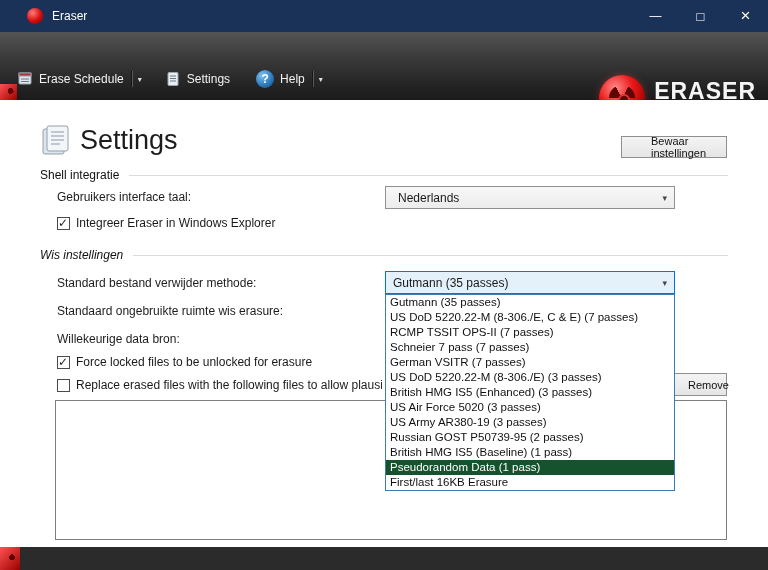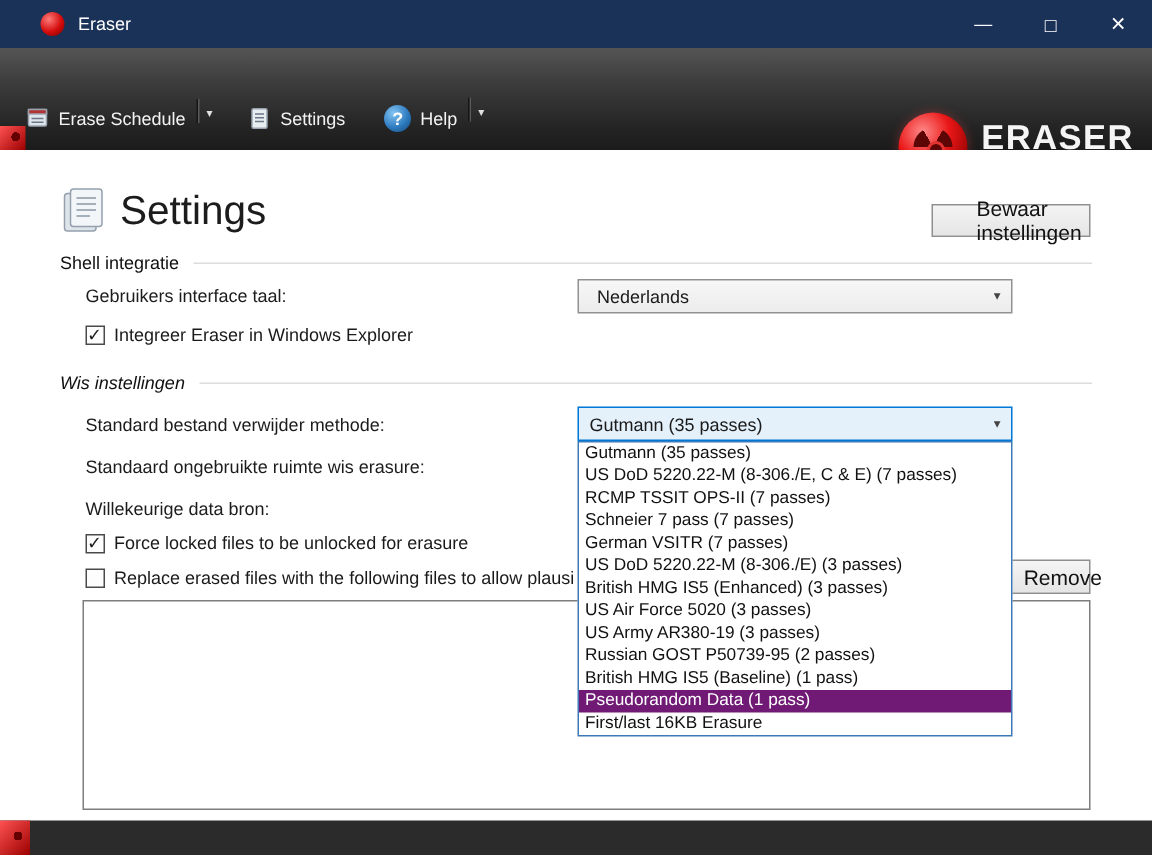--- a/index.html
+++ b/index.html
@@ -15,21 +15,21 @@
   .win-controls { position:absolute; right:0; top:0; height:32px; display:flex; }
   .win-btn { width:45px; height:32px; display:flex; align-items:center; justify-content:center; color:#fff; cursor:default; }
   .win-btn.min { font-size:12px; }
   .win-btn.max { font-size:13px; }
   .win-btn.cls { font-size:17px; }
 
   
   .toolbar { position:absolute; left:0; top:32px; width:768px; height:68px;
     background:linear-gradient(180deg,#545454 0%, #3c3c3c 35%, #242424 78%, #1b1b1b 100%); }
   .tb { position:absolute; left:10px; bottom:7px; display:flex; align-items:center; }
-  .tb-group { display:flex; }
+  .tb-group { display:flex; align-items:center; }
   .tbtn { display:flex; align-items:center; gap:6px; padding:5px 7px; font-size:12px; color:#f2f2f2; }
   .tb-icon { width:16px; height:16px; display:inline-block; }
   .tsep { width:1px; height:16px; background:#161616; box-shadow:1px 0 0 #5a5a5a; }
   .tarrow { font-size:8px; color:#e0e0e0; padding:5px 6px; }
   .help-circle { width:18px; height:18px; border-radius:50%; flex:none;
     background:radial-gradient(circle at 35% 30%, #83c4f2, #2f7cc0 55%, #11487c);
     color:#fff; font-size:12px; font-weight:bold; display:flex; align-items:center; justify-content:center; }
   .toolbar-red { position:absolute; left:0; top:52px; width:17px; height:16px;
     background:radial-gradient(circle at 62% 45%, #600 0 3px, rgba(0,0,0,0) 3px), linear-gradient(135deg,#ff5252,#9c0000); }
 
@@ -42,21 +42,21 @@
   .trefoil::after { content:""; position:absolute; left:9px; top:9px; width:8px; height:8px; border-radius:50%;
     background:#5e0505; border:2px solid #e23333; }
   .brand-col { display:flex; flex-direction:column; align-items:flex-end; line-height:1; }
   .brand-name { color:#f5f5f5; font-size:23px; font-weight:bold; letter-spacing:1px; }
   .brand-ver { color:#9c9c9c; font-size:11px; margin-top:3px; }
 
   
   .content { position:absolute; left:0; top:100px; width:768px; height:447px; background:#fff; }
   .page-icon { position:absolute; left:38px; top:23px; width:36px; height:36px; }
   .page-title { position:absolute; left:80px; top:25px; font-size:27px; color:#1c1c1c; }
-  .btn { background:linear-gradient(#f4f4f4,#e5e5e5); border:1px solid #8f8f8f; font-size:14px; color:#111;
+  .btn { background:linear-gradient(#f4f4f4,#e5e5e5); border:1px solid #8f8f8f; font-size:11px; color:#111;
     display:flex; align-items:center; justify-content:center;padding-left:29px; }
   .save-btn { position:absolute; left:621px; top:36px; width:106px; height:22px; }
   .remove-btn { position:absolute; left:661px; top:273px; width:66px; height:23px; z-index:5; }
 
   .section { position:absolute; left:40px; width:688px; display:flex; align-items:center; gap:10px; height:14px; }
   .section-label { font-size:12px; color:#111; white-space:nowrap; }
   .section-line { flex:1; height:1px; background:#dcdcdc; }
   .sec-shell { top:68px;justify-content:center; } .sec-wis { top:148px;font-style:italic; }
 
   .flabel { position:absolute; left:57px; font-size:12px; color:#1c1c1c; white-space:nowrap;text-align:center; }
@@ -70,21 +70,21 @@
   .check-row { position:absolute; left:57px; display:flex; align-items:center; gap:6px; height:14px; font-size:12px; }
   .cr1 { top:116px; } .cr2 { top:255px; } .cr3 { top:278px; }
   .cb { width:13px; height:13px; border:1px solid #4a4a4a; background:#fdfdfd; position:relative; flex:none; }
   .cb .mk { position:absolute; left:0; top:-2px; font-size:12px; font-weight:bold; color:#1d1d1d; line-height:14px; }
   .trunc { max-width:306px; overflow:hidden; white-space:nowrap; display:inline-block; }
 
   .listbox { position:absolute; left:55px; top:300px; width:672px; height:140px; background:#fff; border:1px solid #7d7d7d; z-index:1; }
 
   .dropdown { position:absolute; left:385px; top:194px; width:290px; background:#fff; border:1px solid #3d7ab8; z-index:40; }
   .dd-item { height:15px; line-height:15px; padding:0 4px; font-size:11.5px; white-space:nowrap; overflow:hidden; color:#111; }
-  .dd-item.selected { background:#701a75; color:#fff; }
+  .dd-item.selected { background:#14532d; color:#fff; }
 
   
   .footer { position:absolute; left:0; top:547px; width:768px; height:23px; background:#2b2b2b; }
   .footer-red { position:absolute; left:0; top:0; width:20px; height:23px;
     background:radial-gradient(circle at 60% 45%, #600 0 3px, rgba(0,0,0,0) 3px), linear-gradient(135deg,#ff5252,#9c0000); }
 </style>
 </head>
 <body>
 
 <div class="window">

